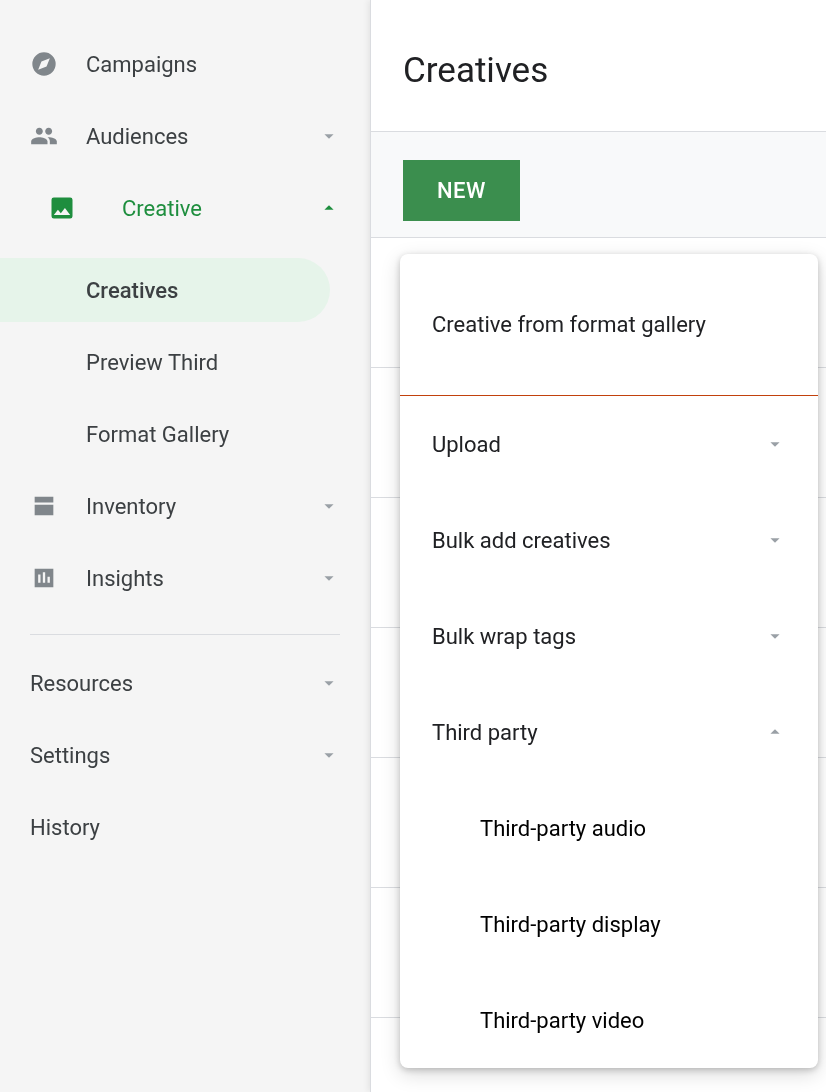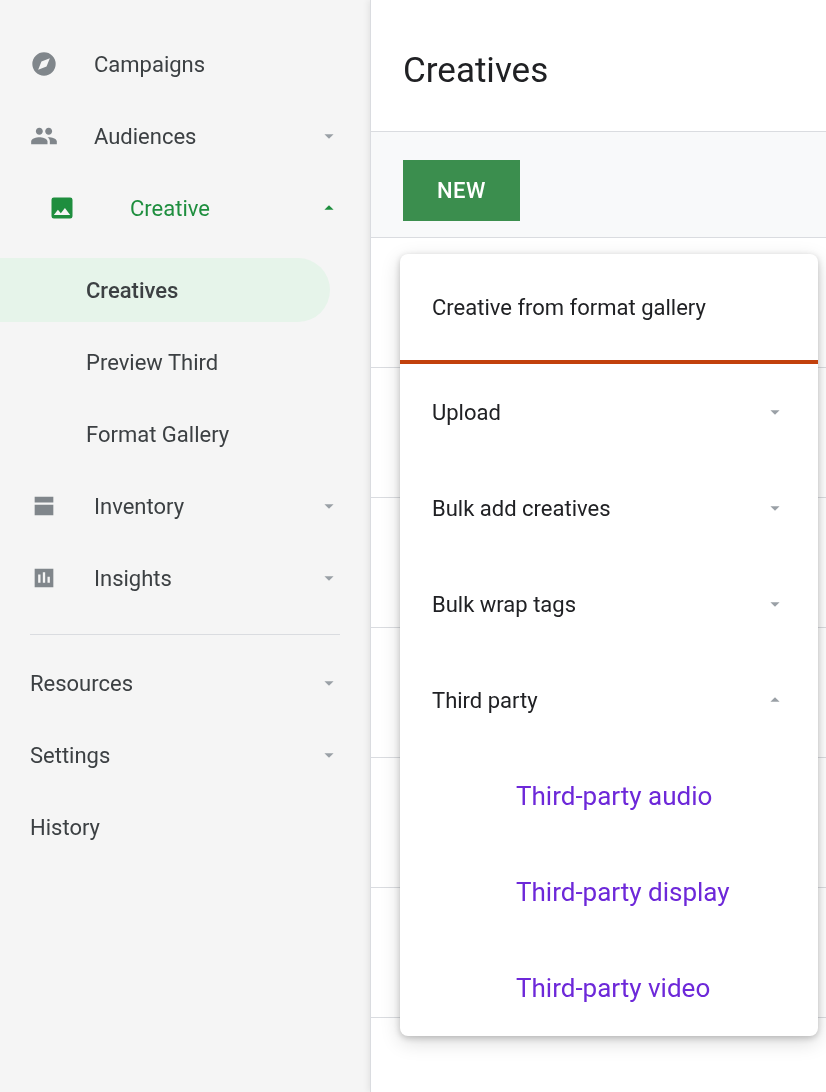--- a/index.html
+++ b/index.html
@@ -24,21 +24,21 @@
       background: #f5f5f5;
       padding-top: 28px;
       position: relative;
     }
 
     .nav-item {
       display: flex;
       align-items: center;
       height: 72px;
       padding: 0 30px;
-      gap: 36px;
+      gap: 28px;
       cursor: pointer;
       position: relative;
     }
 
     .nav-icon {
       width: 28px;
       height: 28px;
       color: #80868b;
       flex-shrink: 0;
       display: flex;
@@ -204,35 +204,35 @@
       display: flex;
       align-items: center;
       padding: 0 32px;
       height: 96px;
       font-size: 22px;
       color: #202124;
       cursor: pointer;
     }
 
     .menu-item:first-child {
-      height: 110px;
-      border-bottom: 4px solid #c2410c;
+      height: 142px;
+      border-bottom: 1px solid #c2410c;
     }
 
     .menu-item .menu-label {
       flex: 1;
     }
 
     .sub-menu-item {
       display: flex;
       align-items: center;
-      padding-left: 116px;
+      padding-left: 80px;
       height: 96px;
-      font-size: 26px;
-      color: #6d28d9;
+      font-size: 22px;
+      color: #000000;
       cursor: pointer;
     }
   </style>
 </head>
 <body>
 
 <nav class="sidebar">
 
   <div class="nav-item">
     <span class="nav-icon">

